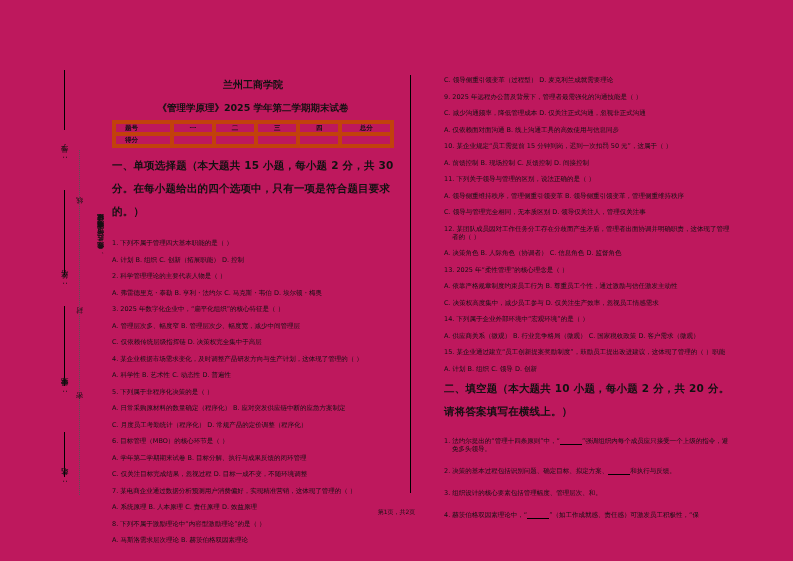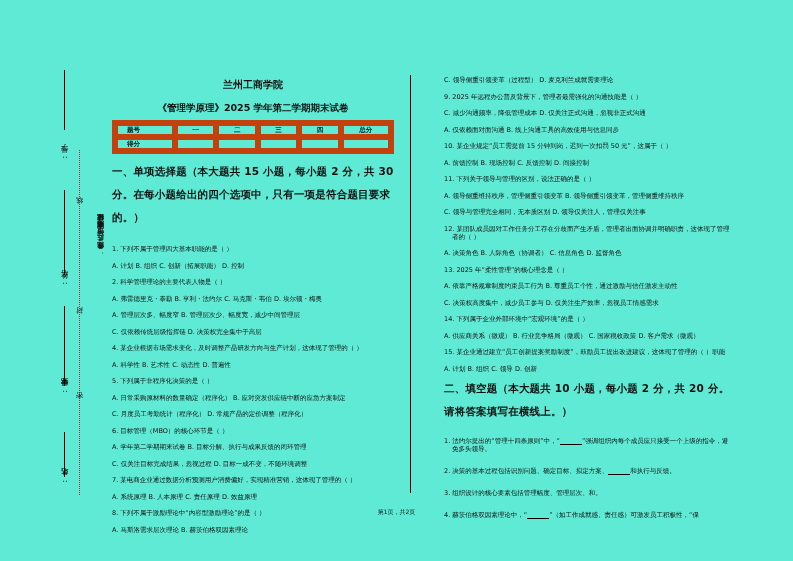--- a/index.html
+++ b/index.html
@@ -1,38 +1,38 @@
 <!DOCTYPE html>
 <html><head>
 <meta charset="utf-8">
 <style>
   html, body { margin:0; padding:0; background:#ffffff; }
   body { width:793px; height:561px; position:relative; overflow:hidden;
          font-family:"DejaVu Serif", serif; color:#111; }
-  .page { position:absolute; left:0; top:0; width:793px; height:561px; background:#5eead4; }
+  .page { position:absolute; left:0; top:0; width:793px; height:561px; background:#be185d; }
 
   
   .strip { position:absolute; left:30px; top:60px; width:80px; height:440px; }
   .vtext { position:absolute; writing-mode:vertical-rl; transform:rotate(180deg);
            font-size:7.5px; white-space:nowrap; font-family:"DejaVu Sans", sans-serif; }
   .vline { position:absolute; width:0; border-left:1px solid #000; }
   .vdots { position:absolute; left:79px; top:135px; height:360px; width:0; border-left:1px dotted #555; }
   .dot-label { position:absolute; left:75px; font-size:7px; background:#fff; writing-mode:vertical-rl; transform:rotate(180deg);
                font-family:"DejaVu Sans", sans-serif; }
 
   
   .col-left { position:absolute; left:112px; top:78px; width:282px; }
   .col-right { position:absolute; left:444px; top:76px; width:290px; }
   .divider { position:absolute; left:410px; top:75px; height:418px; width:0; border-left:1px solid #000; }
 
   .school { text-align:center; font-weight:bold; font-size:10px; margin:0 0 10px 0; font-family:"DejaVu Sans", sans-serif; }
   .exam-title { text-align:center; font-weight:bold; font-size:9.5px; margin:0 0 5px 0; font-family:"DejaVu Sans", sans-serif; }
 
   table.score { border-collapse:collapse; width:282px; font-size:6.5px; font-weight:bold; font-family:"DejaVu Sans", sans-serif; }
-  table.score td { border:6px solid #c2410c; height:8px; padding:0 9px; text-align:center; line-height:8px; }
+  table.score td { border:4px solid #c2410c; height:8px; padding:0 9px; text-align:center; line-height:8px; }
   table.score td.first { text-align:left; width:36px; }
 
   .sec-head { font-weight:bold; font-size:10.5px; line-height:23px; font-family:"DejaVu Sans", sans-serif; letter-spacing:0.2px; }
   .q { font-size:6.5px; line-height:8px; margin:8.5px 0 0 0; font-family:"DejaVu Sans", sans-serif; }
   .opt { font-size:6.5px; line-height:8px; margin:8.5px 0 0 0; font-family:"DejaVu Sans", sans-serif; }
   .q.wrap { text-indent:-8px; padding-left:8px; }
 
   .fill { font-size:6.5px; line-height:8px; margin:14px 0 0 0; font-family:"DejaVu Sans", sans-serif; text-indent:-8px; padding-left:8px; }
   .blank { display:inline-block; border-bottom:1px solid #000; width:22px; height:7px; vertical-align:bottom; }
 
@@ -85,20 +85,21 @@
       </tr>
     </tbody>
       </table>
 
     <div class="sec-head" style="margin-top:6px;">一、单项选择题（本大题共 15 小题，每小题 2 分，共 30 分。在每小题给出的四个选项中，只有一项是符合题目要求的。）</div>
 
     <div class="q" style="margin-top:16px;">1. 下列不属于管理四大基本职能的是（ ）</div>
     <div class="opt">A. 计划 B. 组织 C. 创新（拓展职能） D. 控制</div>
     <div class="q">2. 科学管理理论的主要代表人物是（ ）</div>
     <div class="opt">A. 弗雷德里克・泰勒 B. 亨利・法约尔 C. 马克斯・韦伯 D. 埃尔顿・梅奥</div>
+    <div class="q">3. 2025 年数字化企业中，“扁平化组织”的核心特征是（ ）</div>
     <div class="opt">A. 管理层次多、幅度窄 B. 管理层次少、幅度宽，减少中间管理层</div>
     <div class="opt">C. 仅依赖传统层级指挥链 D. 决策权完全集中于高层</div>
     <div class="q">4. 某企业根据市场需求变化，及时调整产品研发方向与生产计划，这体现了管理的（ ）</div>
     <div class="opt">A. 科学性 B. 艺术性 C. 动态性 D. 普遍性</div>
     <div class="q">5. 下列属于非程序化决策的是（ ）</div>
     <div class="opt">A. 日常采购原材料的数量确定（程序化） B. 应对突发供应链中断的应急方案制定</div>
     <div class="opt">C. 月度员工考勤统计（程序化） D. 常规产品的定价调整（程序化）</div>
     <div class="q">6. 目标管理（MBO）的核心环节是（ ）</div>
     <div class="opt">A. 学年第二学期期末试卷 B. 目标分解、执行与成果反馈的闭环管理</div>
     <div class="opt">C. 仅关注目标完成结果，忽视过程 D. 目标一成不变，不随环境调整</div>

